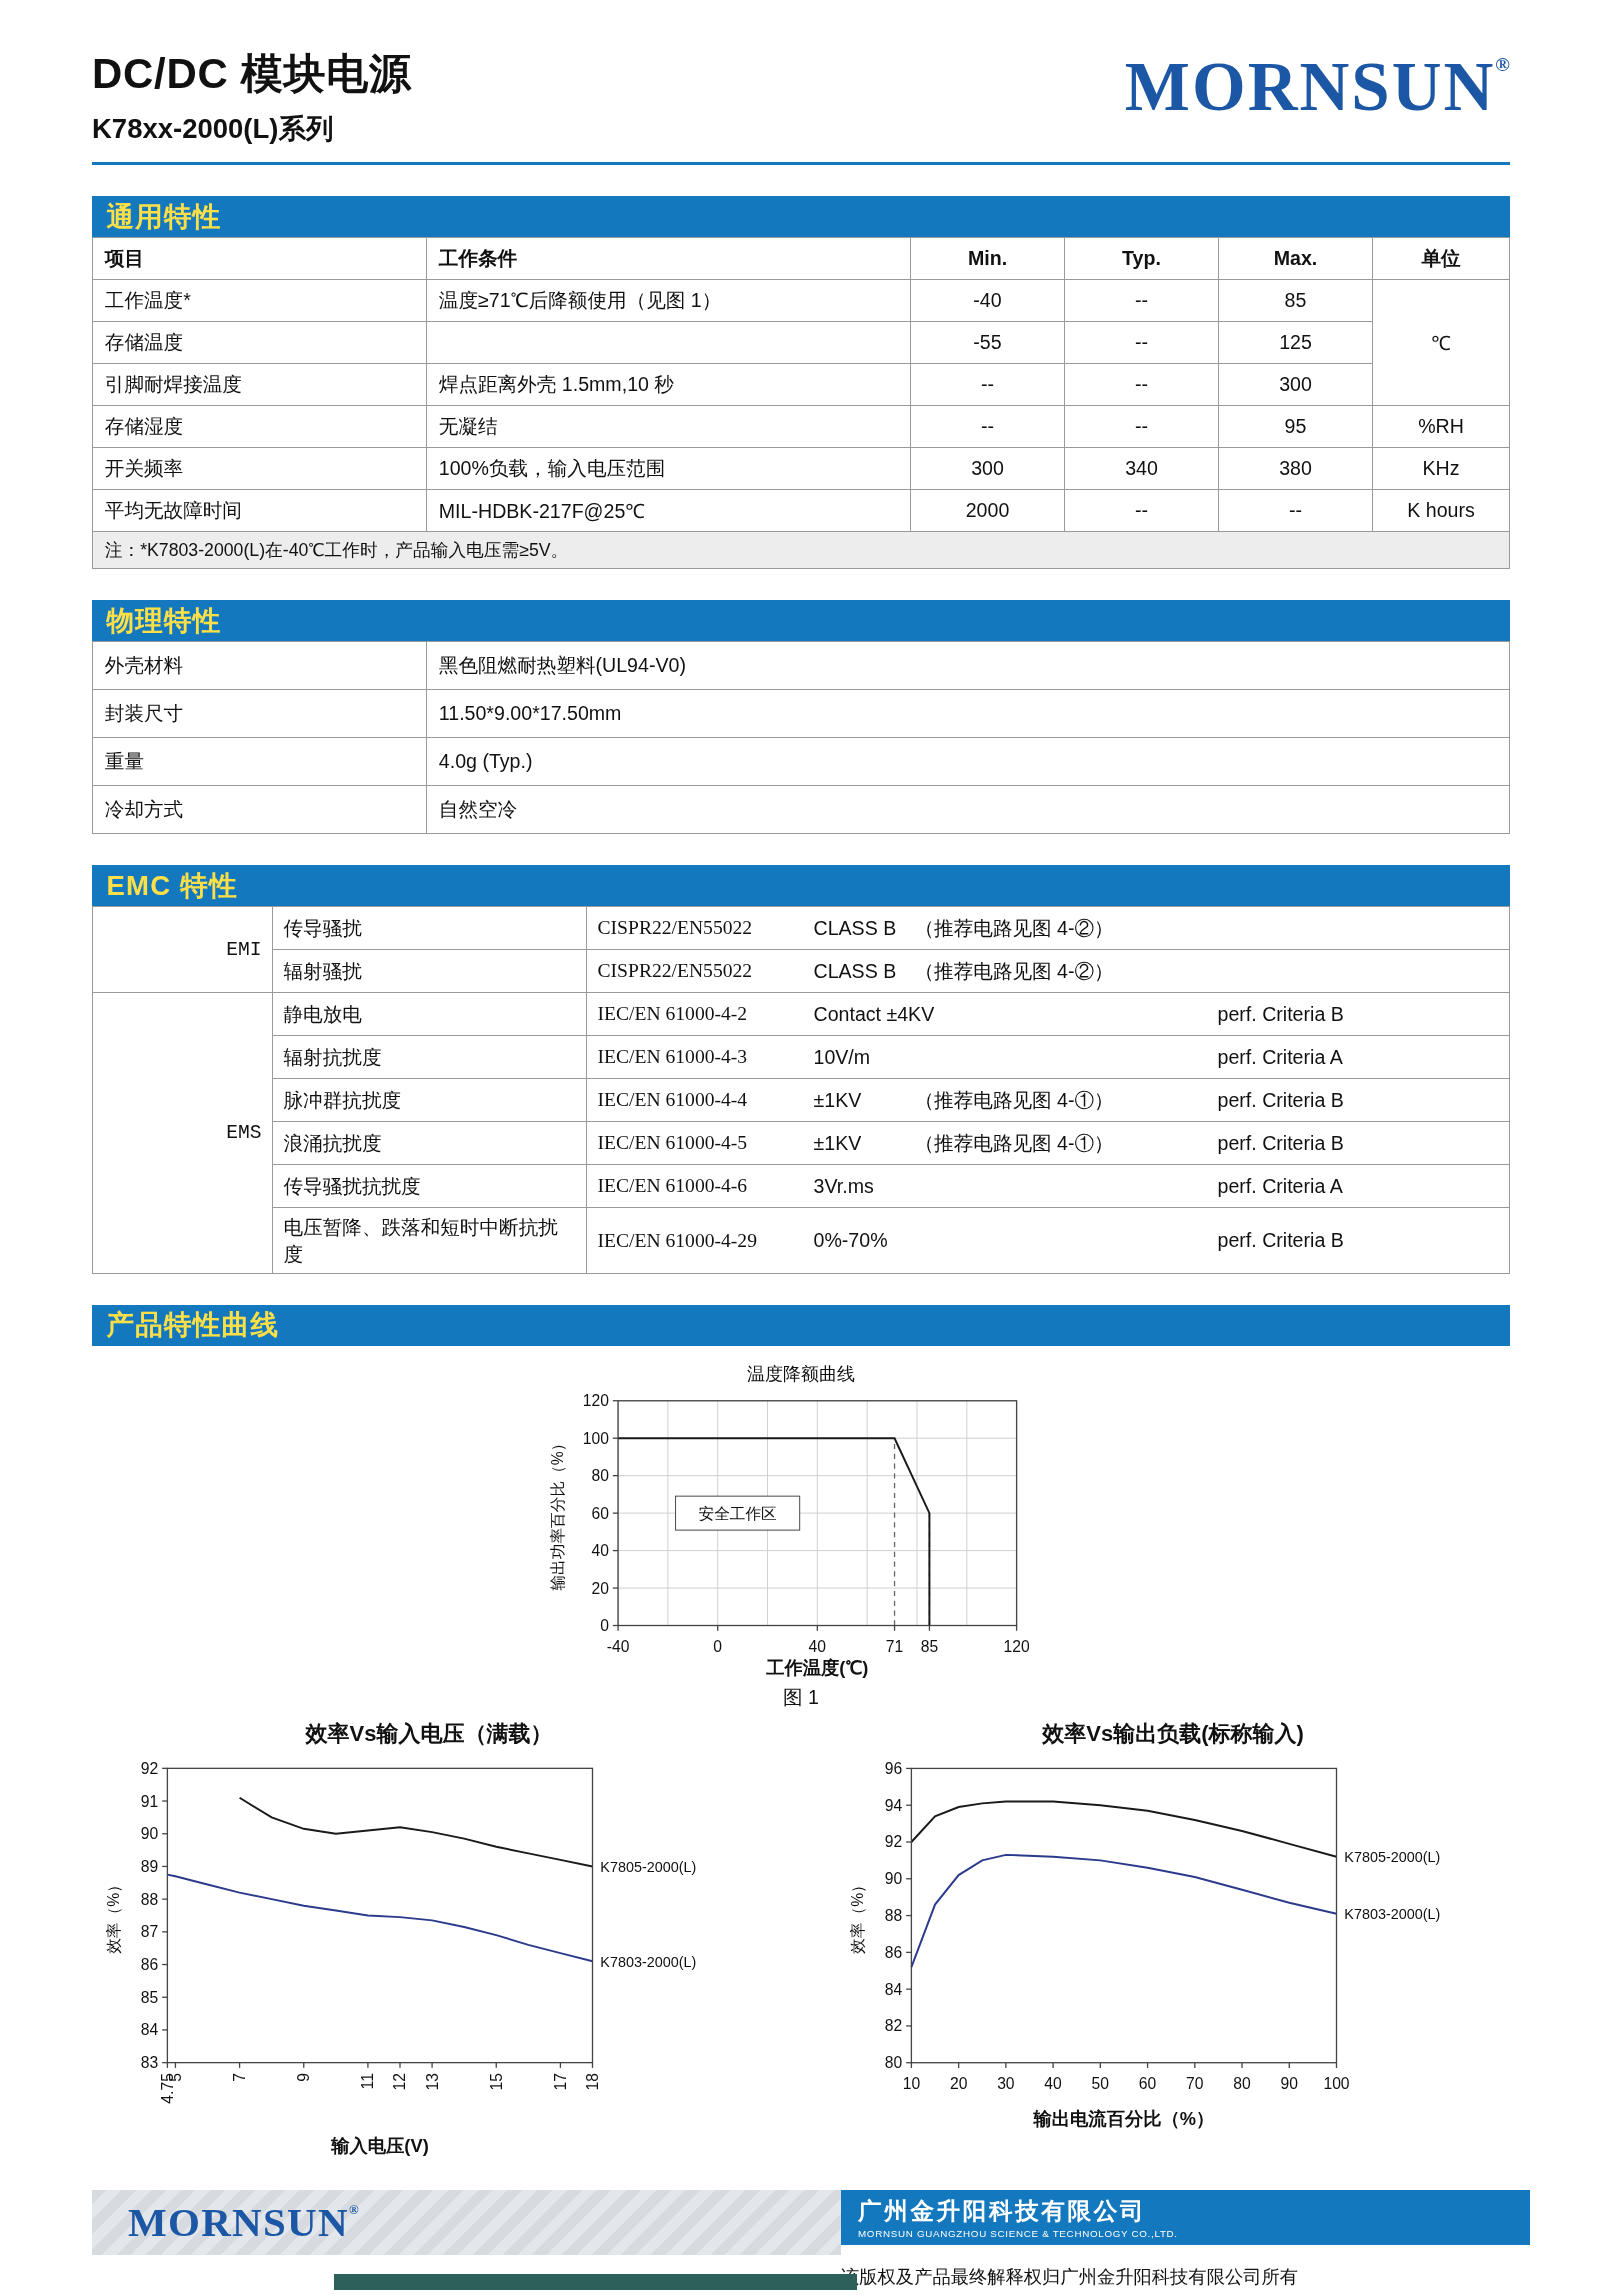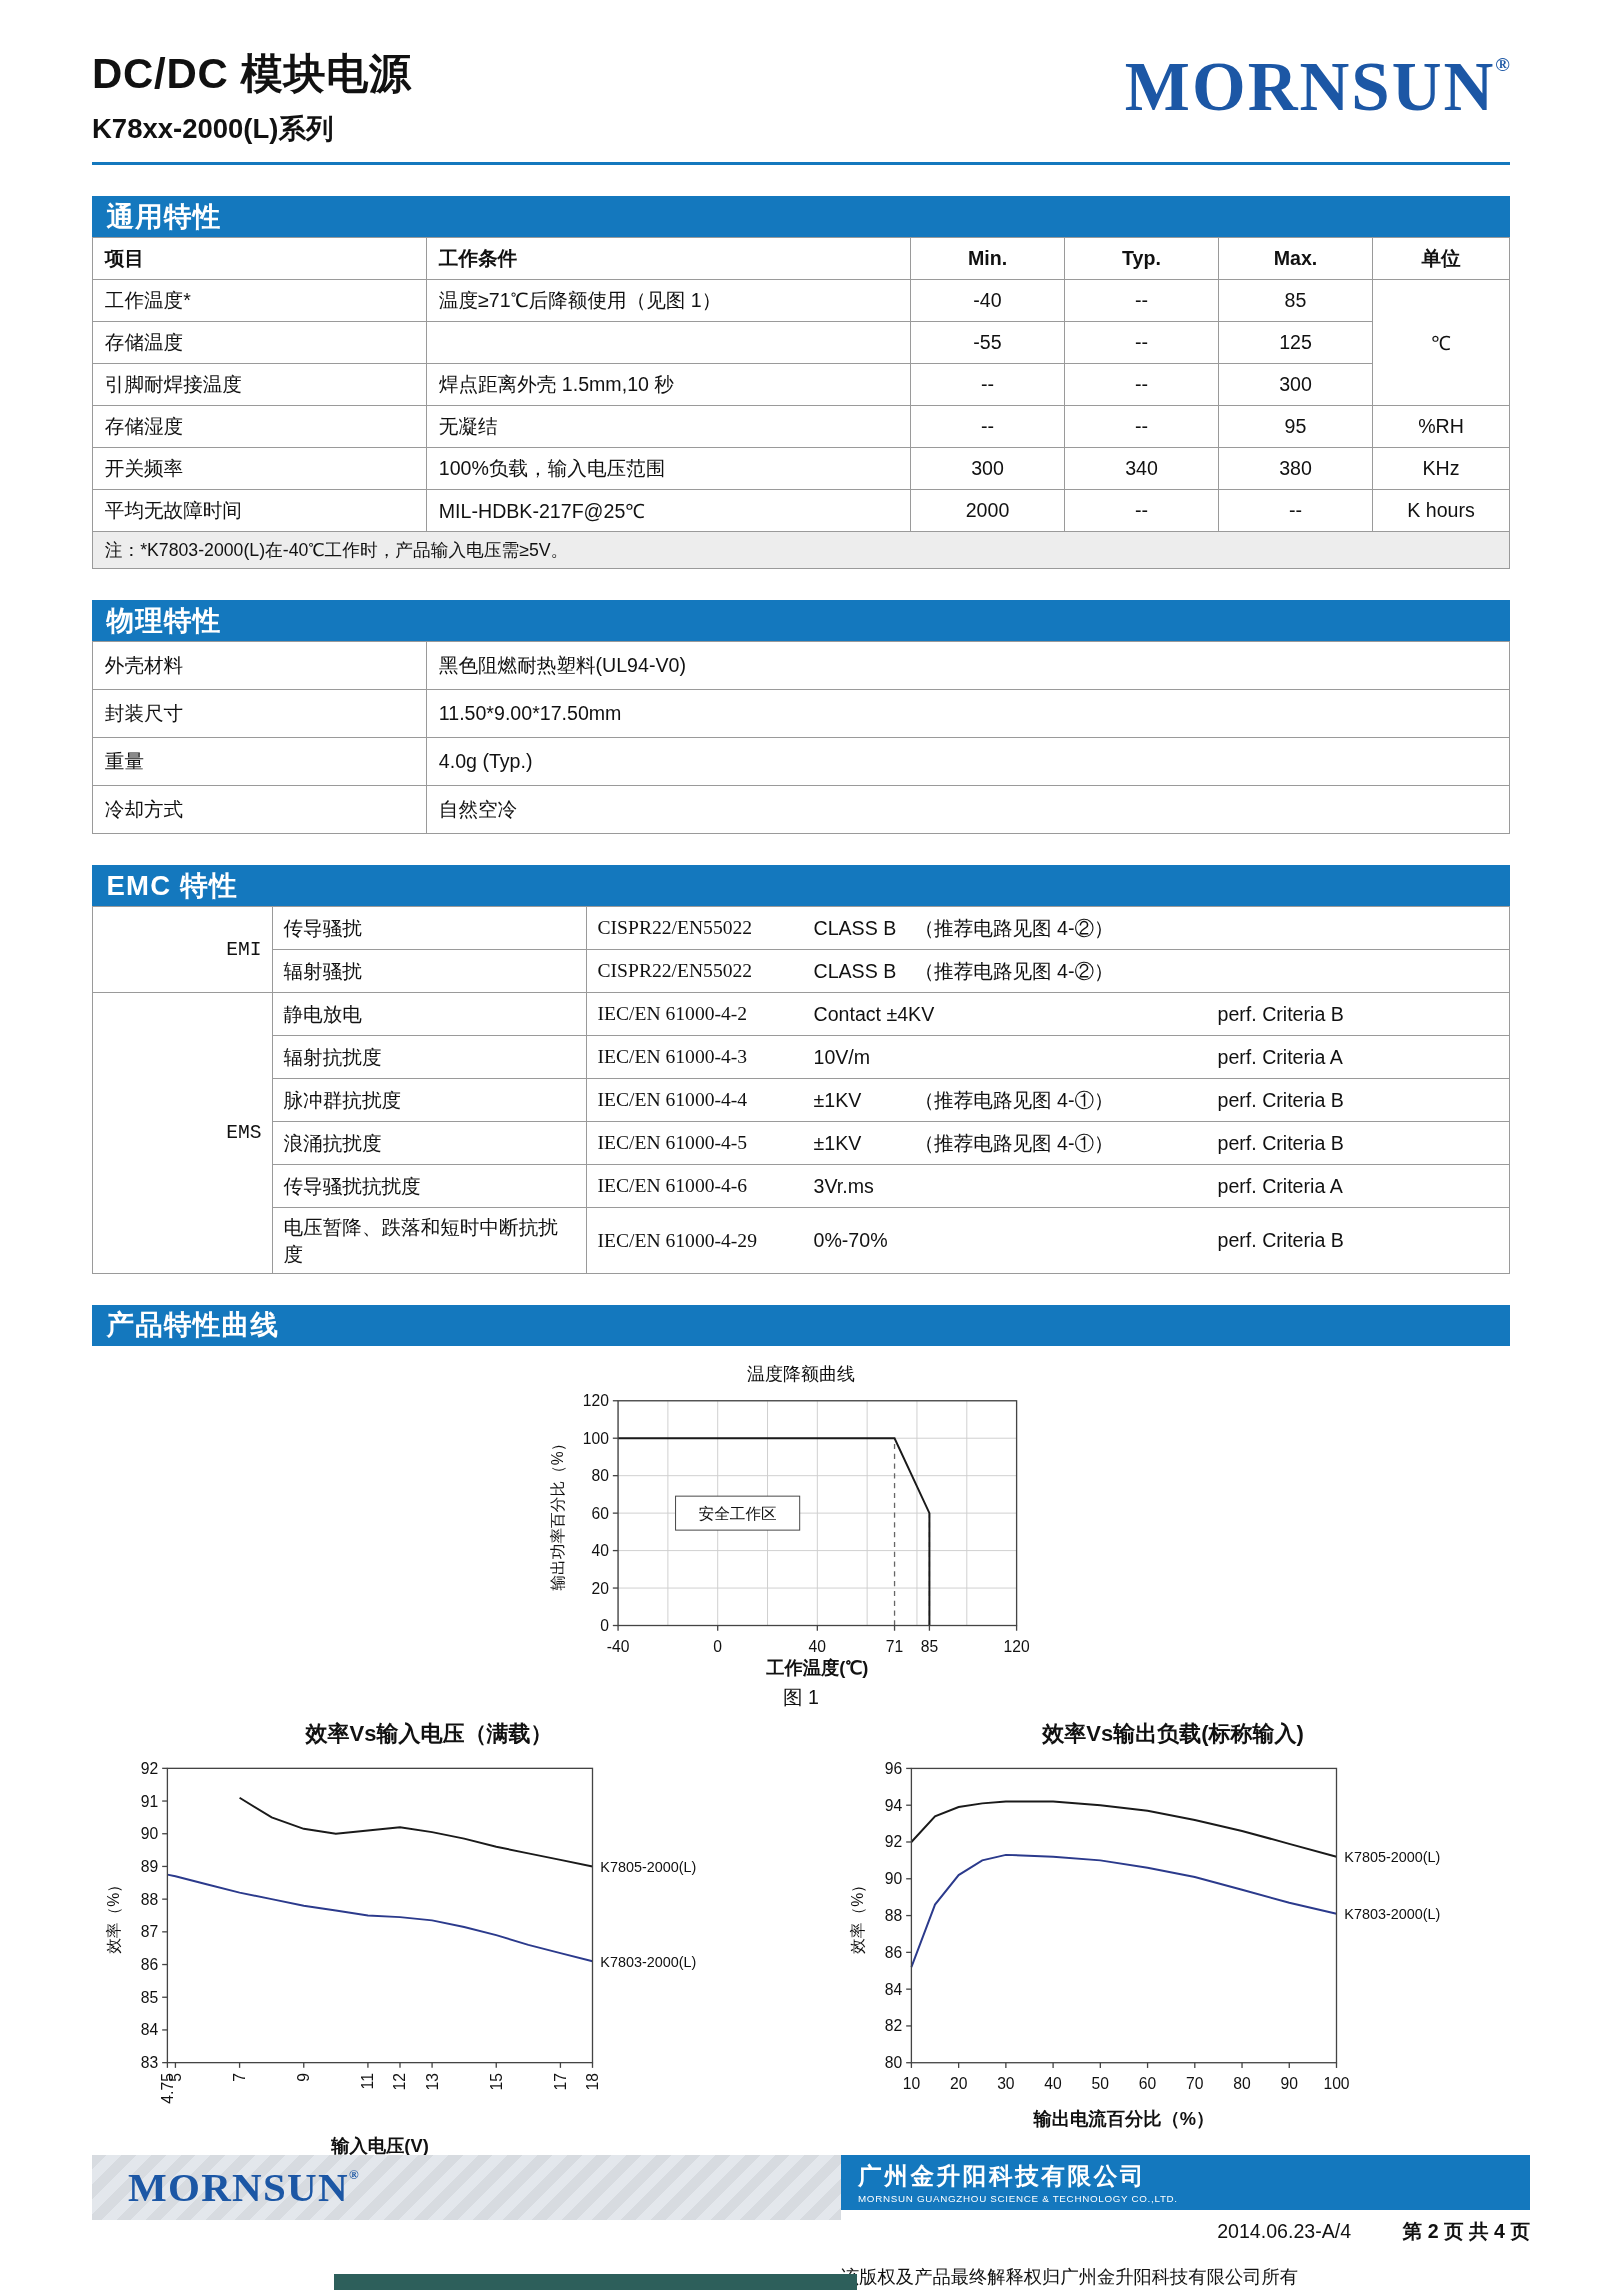--- a/index.html
+++ b/index.html
@@ -12,21 +12,21 @@
   
   .hdr { display:flex; justify-content:space-between; align-items:flex-start; }
   .title { font-size:42px; font-weight:bold; letter-spacing:0.7px; }
   .subtitle { font-size:27.5px; font-weight:bold; margin-top:9.2px; }
   .brand { font-family:"Liberation Serif", serif; font-weight:bold; color:#1C57A5;
            font-size:69px; letter-spacing:2px; line-height:1; margin-top:6.5px; }
   .brand sup { font-size:19.6px; vertical-align:39px; letter-spacing:0; }
   .rule { height:3.9px; background:#1478BE; margin-top:14.4px; }
   
   .section { margin-top:31px; }
-  .bar { height:41px; background:#1478BE; color:#ffffff; font-size:27.5px; font-weight:bold;
+  .bar { height:41px; background:#1478BE; color:#fde047; font-size:27.5px; font-weight:bold;
          display:flex; align-items:center; padding-left:14.4px; letter-spacing:1.3px; }
   
   table.tbl { width:100%; border-collapse:collapse; table-layout:fixed; }
   .tbl td, .tbl th { border:1.3px solid #9a9a9a; font-size:19.6px; padding:6.5px 11.8px;
                      vertical-align:middle; color:#111; }
   .tbl th { font-weight:bold; text-align:left; }
   .tbl .c { text-align:center; }
   .general td { height:42px; }
   .general th { height:42px; }
   .general tr.noterow td { background:#ededed; font-size:17.7px; height:37px; padding:5.2px 11.8px; }
@@ -465,24 +465,20 @@
       <div class="f-left">
         <span class="f-logo">
           <span>MORNSUN</span><sup>®</sup>
         </span>
       </div>
       <div class="f-right">
         <div class="f-bluebar">
           <div class="f-cn">广州金升阳科技有限公司</div>
           <div class="f-en">MORNSUN GUANGZHOU SCIENCE &amp; TECHNOLOGY CO.,LTD.</div>
         </div>
-        <div class="f-meta">
-          <span class="f-ver">2014.06.23-A/4</span>
-          <span class="f-page">第 2 页 共 4 页</span>
-        </div>
         <div class="f-copy">该版权及产品最终解释权归广州金升阳科技有限公司所有</div>
       </div>
     </div>
     <div class="f-accent"></div>
   </footer>
 
 </div>
 
 
 </body></html>

